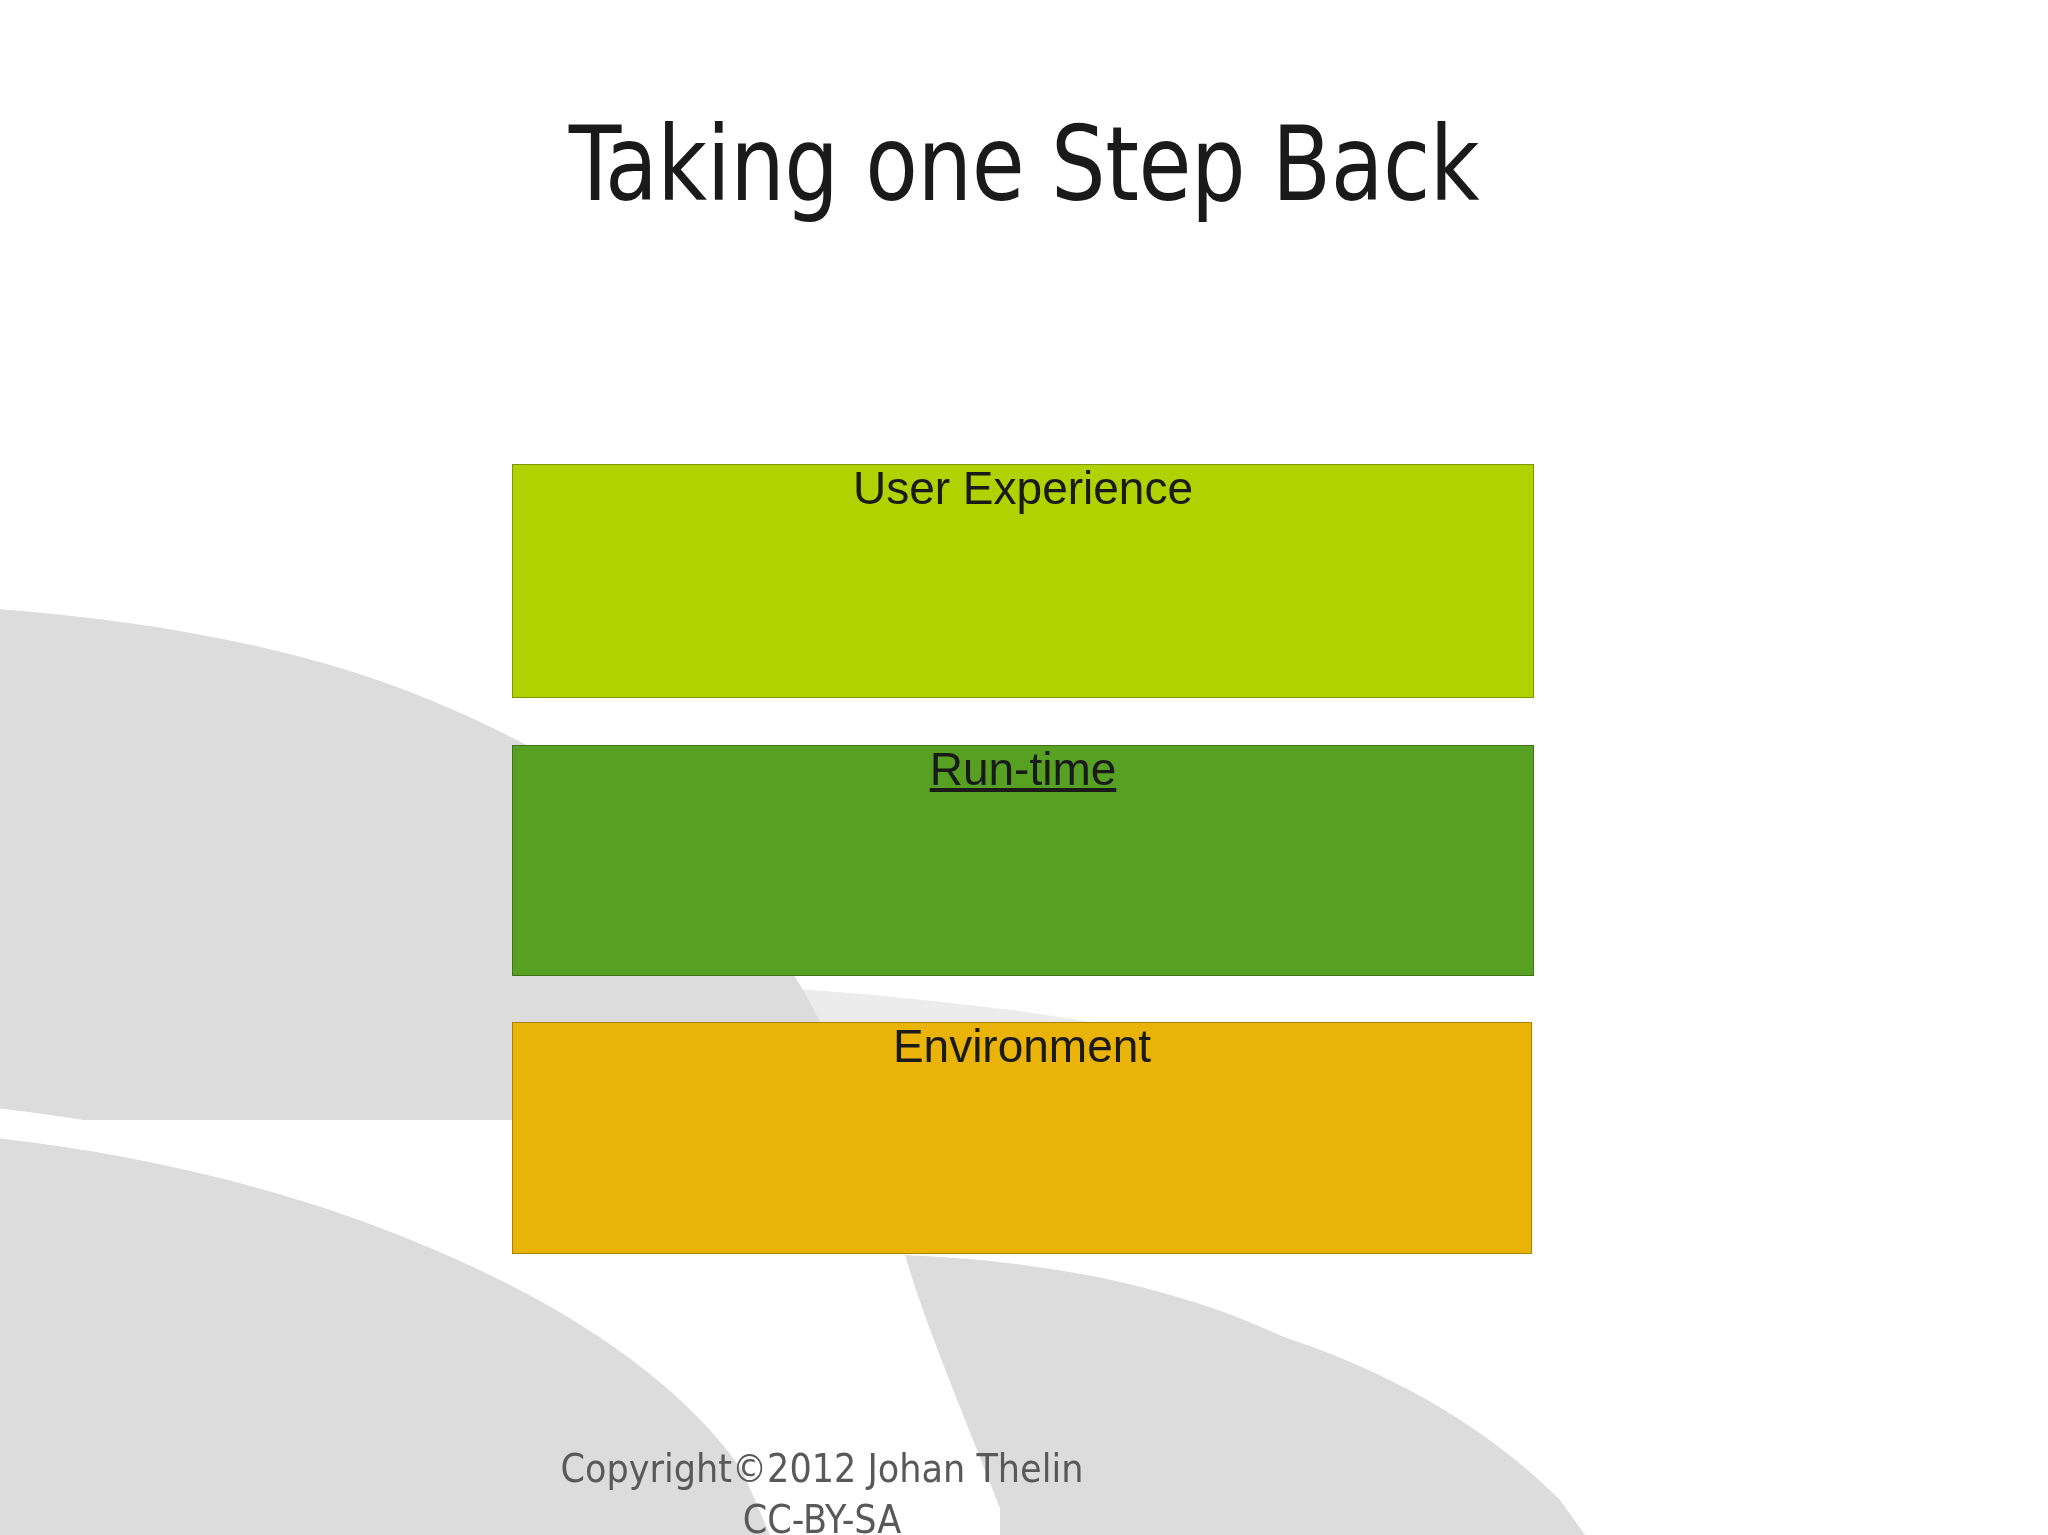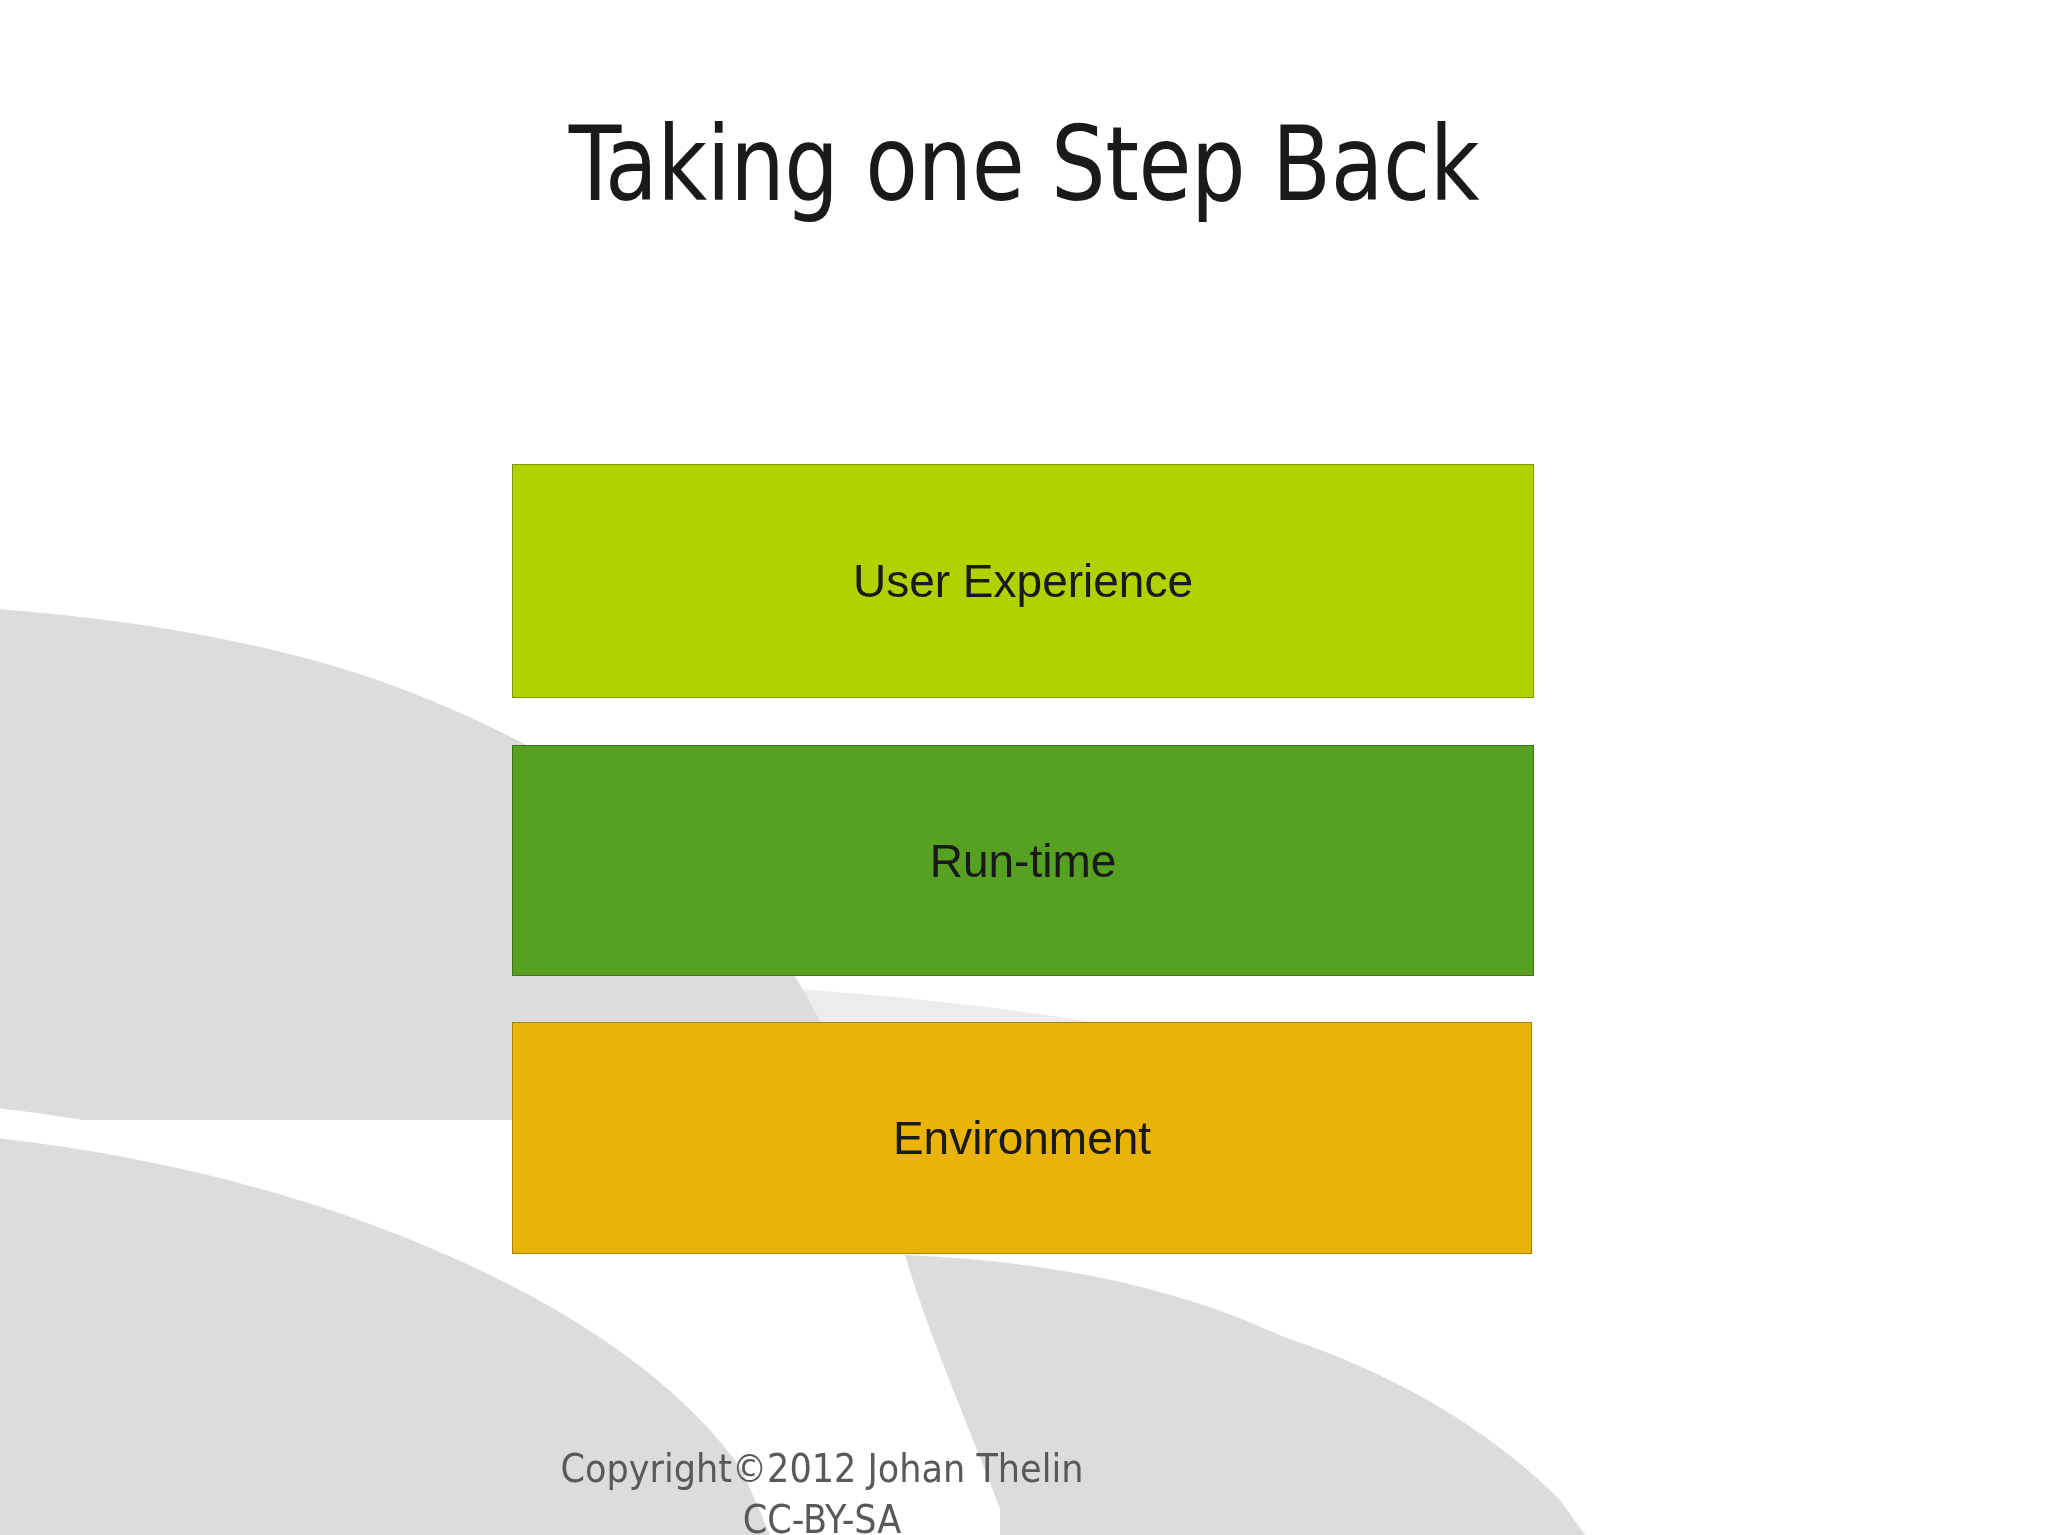--- a/index.html
+++ b/index.html
@@ -59,21 +59,20 @@
   .layer-stack {
     position: absolute;
     left: 0;
     top: 0;
   }
 
   .layer-box {
     position: absolute;
     box-sizing: border-box;
     display: flex;
-    align-items: center;
     justify-content: center;
     border: 1px solid rgba(0,0,0,0.28);
   }
 
   .layer-label {
     font-family: "Liberation Sans", "DejaVu Sans", sans-serif;
     font-size: 46px;
     font-weight: 400;
     color: #1a1a1a;
     line-height: 1;
@@ -177,21 +176,21 @@
 
   <div class="title" style="color: rgb(26, 26, 26);">Taking one Step Back</div>
 
   <div class="layer-stack">
 
     <div class="layer-box" id="box-user-experience" style="background:#afd200;">
       <span class="layer-label" style="color: rgb(26, 26, 26);">User Experience</span>
     </div>
 
     <div class="layer-box" id="box-run-time" style="background:#56a022;">
-      <span class="layer-label" style="color: rgb(26, 26, 26);">Run-time</span>
+      <span class="layer-label" style="color: rgb(26, 26, 26); text-decoration: underline;">Run-time</span>
     </div>
 
     <div class="layer-box" id="box-environment" style="background:#eab308;">
       <span class="layer-label" style="color: rgb(26, 26, 26);">Environment</span>
     </div>
 
   </div>
 
   <div class="footer" style="color: rgb(89, 89, 89);">
     <span class="footer-line">Copyright©2012 Johan Thelin</span>

